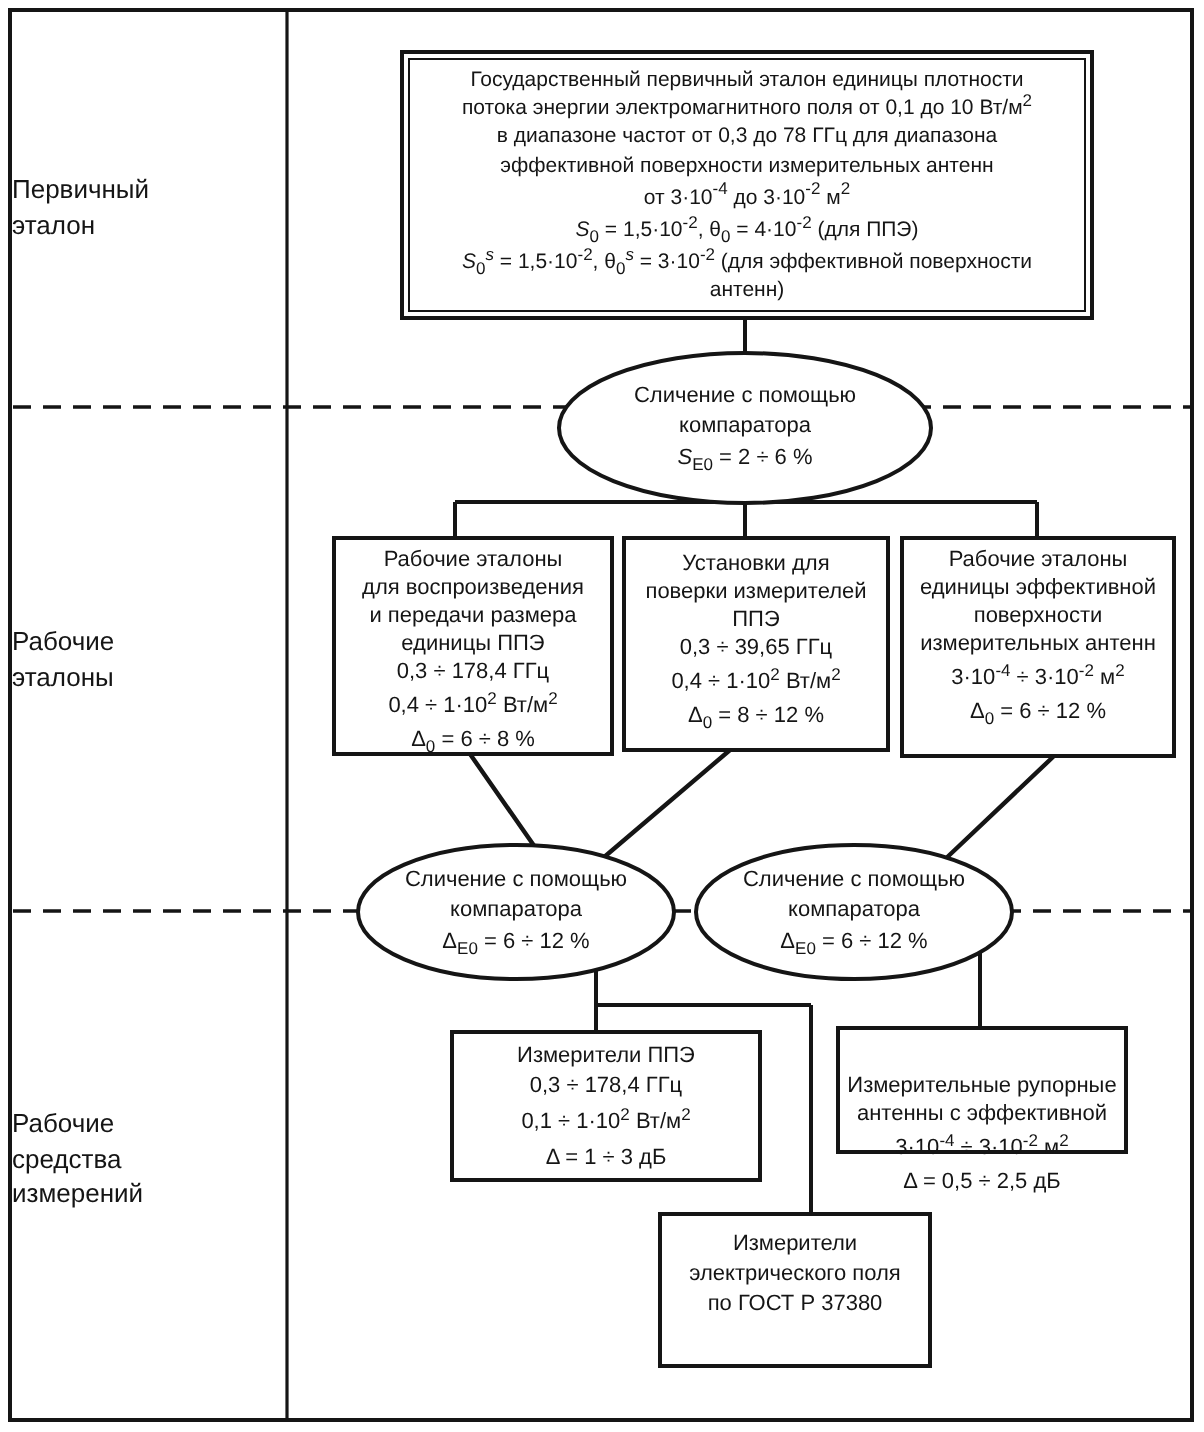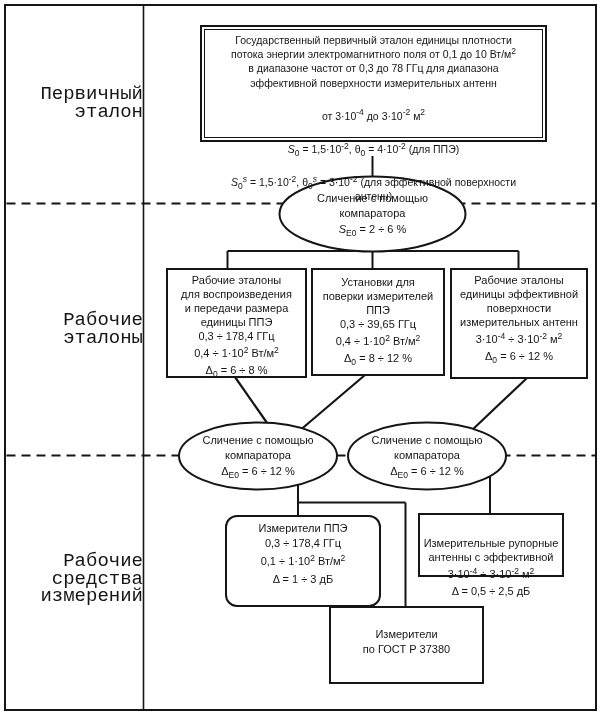--- a/index.html
+++ b/index.html
@@ -2,45 +2,45 @@
 <html><head>
 <meta charset="utf-8">
 <style>
   html,body{margin:0;padding:0;background:#fff;}
   .stage{position:relative;width:602px;height:716px;background:#fff;
          font-family:"Liberation Sans",sans-serif;color:#151515;overflow:hidden;}
   .frame{position:absolute;left:4px;top:4px;width:589px;height:703px;
          border:2.5px solid #151515;box-sizing:content-box;}
   svg.layer{position:absolute;left:0;top:0;}
 
-  .cat{position:absolute;left:6px;width:137px;text-align:right;
-       font-size:19px;line-height:17.5px;white-space:pre-line;font-family:Liberation Mono, monospace;}
+  .cat{position:absolute;left:6px;width:137px;text-align:left;
+       font-size:13px;line-height:17.5px;white-space:pre-line;}
   #cat1{top:86px;} #cat2{top:312px;} #cat3{top:553px;}
 
   .box{position:absolute;border:2px solid #151515;background:#fff;
        text-align:center;box-sizing:border-box;font-size:11px;}
   .line{white-space:nowrap;}
 
   
-  #pbox{left:200px;top:25px;width:347px;height:117px;border:2.5px solid #151515;padding:2px;}
+  #pbox{left:200px;top:25px;width:347px;height:135px;border:2.5px solid #151515;padding:2px;}
   #pbox-inner{border:1.5px solid #151515;width:100%;height:100%;box-sizing:border-box;
               padding-top:3px;font-size:10.5px;line-height:14.2px;}
-  #pbox-inner .fm{margin-top:19px;}
+  #pbox-inner .fm{margin-top:2px;}
 
   
   .mbox{line-height:14px;padding-top:3px;}
   #box1{left:166px;top:268px;width:141px;height:110px;}
   #box2{left:311px;top:268px;width:134px;height:108px;padding-top:5px;}
   #box3{left:450px;top:268px;width:138px;height:111px;}
   .mbox .fm{margin-top:3px;}
 
   
-  #lbox{left:225px;top:515px;width:156px;height:92px;line-height:15px;padding-top:4px;border-radius:12px;}
+  #lbox{left:225px;top:515px;width:156px;height:76px;line-height:15px;padding-top:4px;}
   #rbox{left:418px;top:513px;width:146px;height:64px;line-height:14px;padding-top:21px;}
-  #bbox{left:329px;top:606px;width:155px;height:78px;line-height:15px;padding-top:19px;}
+  #bbox{left:329px;top:606px;width:137px;height:78px;line-height:15px;padding-top:7px;}
   #lbox .fm,#rbox .fm{margin-top:3px;}
 
   
   .etext{position:absolute;text-align:center;font-size:11px;line-height:15px;}
   #e1text{left:292px;top:191px;width:161px;}
   #e2text{left:178px;top:433px;width:160px;}
   #e3text{left:347px;top:433px;width:160px;}
   .etext .fm{margin-top:1px;}
 
   sup,sub{font-size:8.5px;line-height:0;position:relative;vertical-align:baseline;}
@@ -146,16 +146,17 @@
 
   <div class="box" id="rbox">
     <div class="line"><span>Измерительные рупорные</span></div>
     <div class="line"><span>антенны с эффективной</span></div>
     <div class="line fm"><span>3·10</span><sup>-4</sup><span> ÷ 3·10</span><sup>-2</sup><span> м</span><sup>2</sup></div>
     <div class="line fm"><span>Δ = 0,5 ÷ 2,5 дБ</span></div>
   </div>
 
   <div class="box" id="bbox">
     <div class="line"><span>Измерители</span></div>
+    <div class="line"><span>электрического поля</span></div>
     <div class="line"><span>по ГОСТ Р 37380</span></div>
   </div>
 
 </div>
 
 </body></html>

